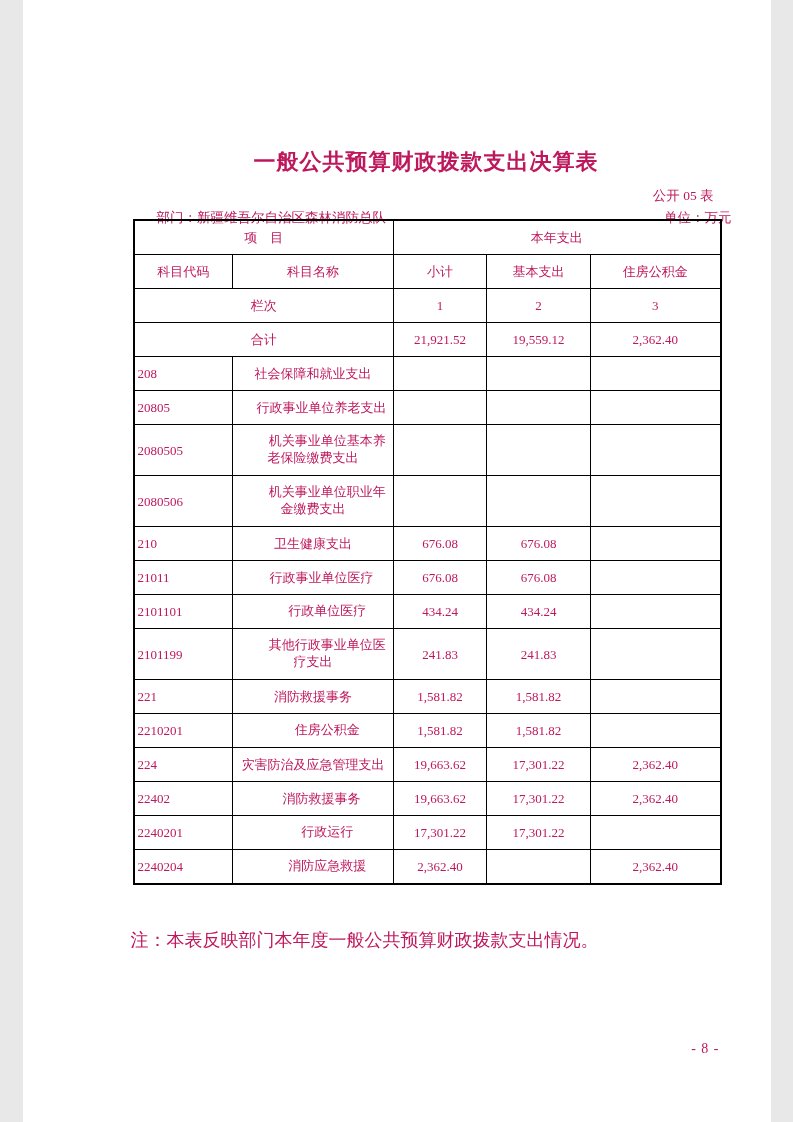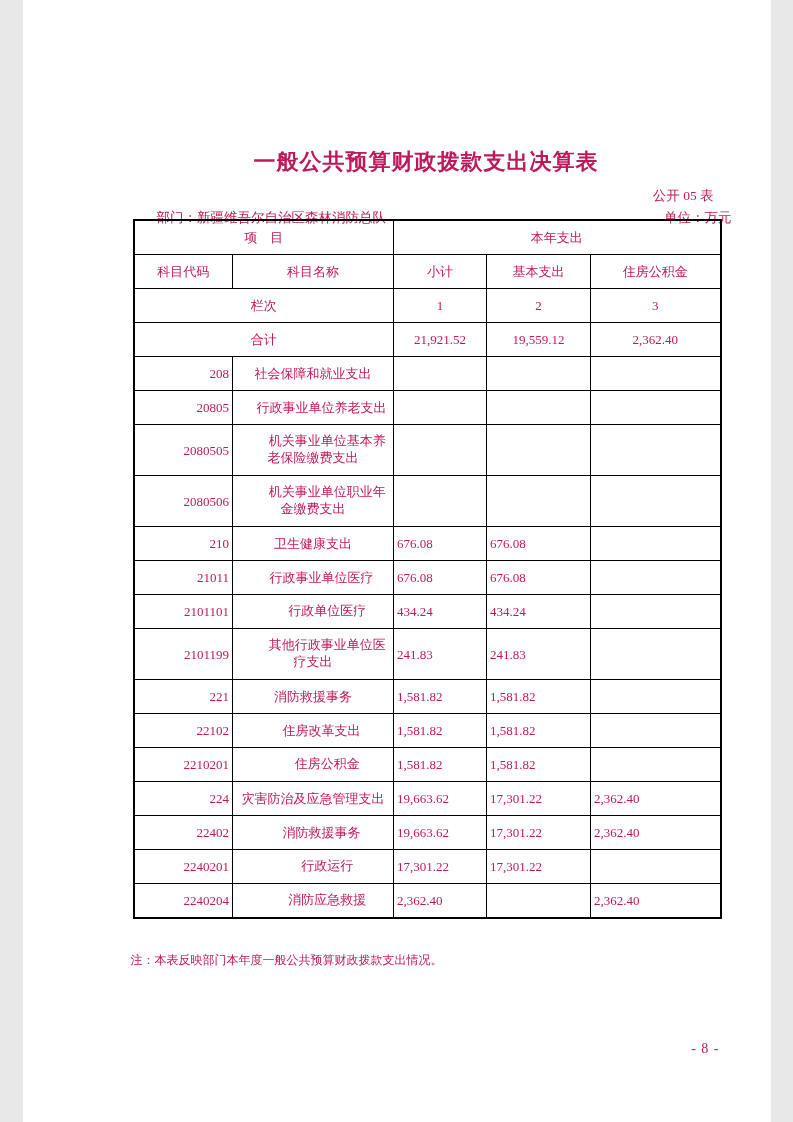--- a/index.html
+++ b/index.html
@@ -61,32 +61,32 @@
     line-height: 17px;
     padding: 8px 3px;
     overflow: hidden;
     vertical-align: middle;
   }
   table.budget tr.hrow td {
     height: 13px;            
     padding: 8px 3px;
     text-align: center;
   }
-  td.cell-code   { text-align: right; }
+  td.cell-code   { text-align: left; }
   td.cell-name   { text-align: center; }
   td.cell-name.lvl2 { text-indent: 1.3em; }
   td.cell-name.lvl3 { text-indent: 2.2em; font-family: Liberation Mono, monospace; }
-  td.cell-num    { text-align: left; padding-right: 3px; }
+  td.cell-num    { text-align: center; padding-right: 3px; }
   td.cell-total-label { text-align: center; }
   .foot-note {
     position: absolute;
-    top: 952px;
+    top: 928px;
     left: 108px;
     width: 587px;
-    font-size: 12px;
+    font-size: 18px;
   }
   .page-number {
     position: absolute;
     top: 1041px;
     left: 110px;
     width: 587px;
     text-align: right;
     font-size: 14px;
     letter-spacing: 1px;
   }
@@ -194,27 +194,20 @@
       <td class="cell-num"></td>
     </tr>
         <tr>
       <td class="cell-code">221</td>
       <td class="cell-name lvl1">消防救援事务</td>
       <td class="cell-num">1,581.82</td>
       <td class="cell-num">1,581.82</td>
       <td class="cell-num"></td>
     </tr>
         <tr>
-      <td class="cell-code">22102</td>
-      <td class="cell-name lvl2">住房改革支出</td>
-      <td class="cell-num">1,581.82</td>
-      <td class="cell-num">1,581.82</td>
-      <td class="cell-num"></td>
-    </tr>
-        <tr>
       <td class="cell-code">2210201</td>
       <td class="cell-name lvl3">住房公积金</td>
       <td class="cell-num">1,581.82</td>
       <td class="cell-num">1,581.82</td>
       <td class="cell-num"></td>
     </tr>
         <tr>
       <td class="cell-code">224</td>
       <td class="cell-name lvl1">灾害防治及应急管理支出</td>
       <td class="cell-num">19,663.62</td>

